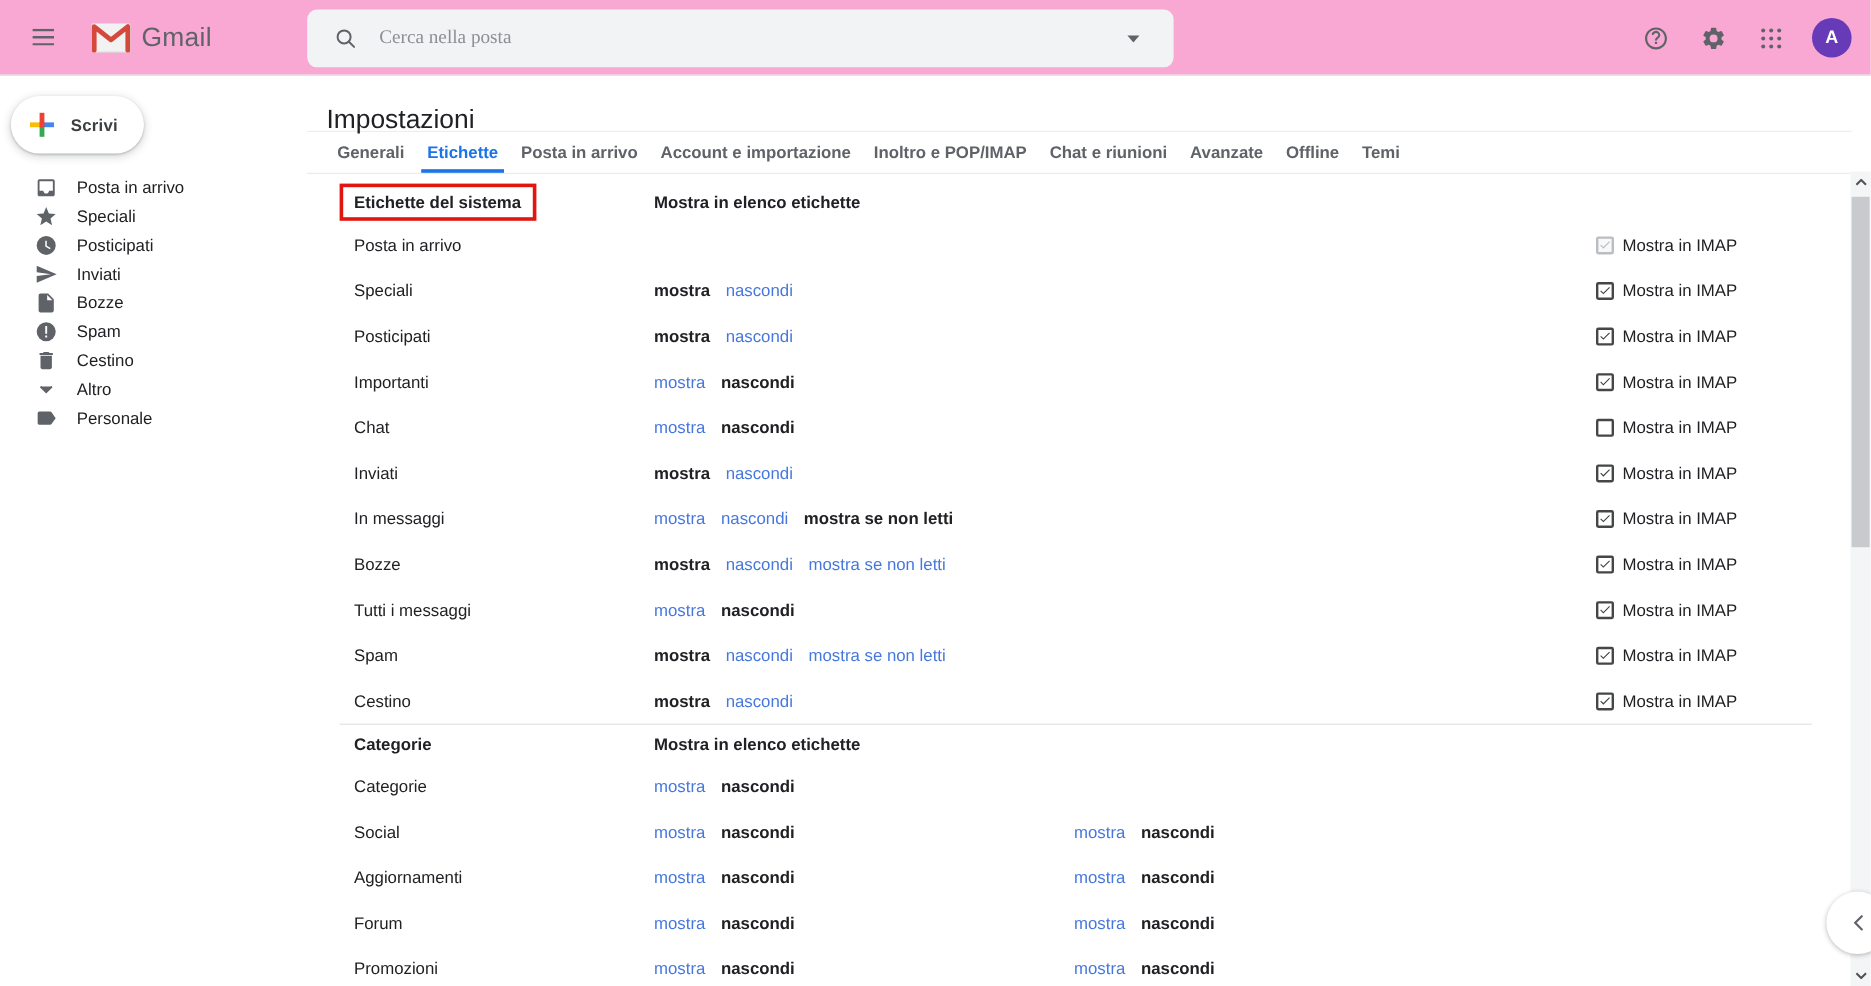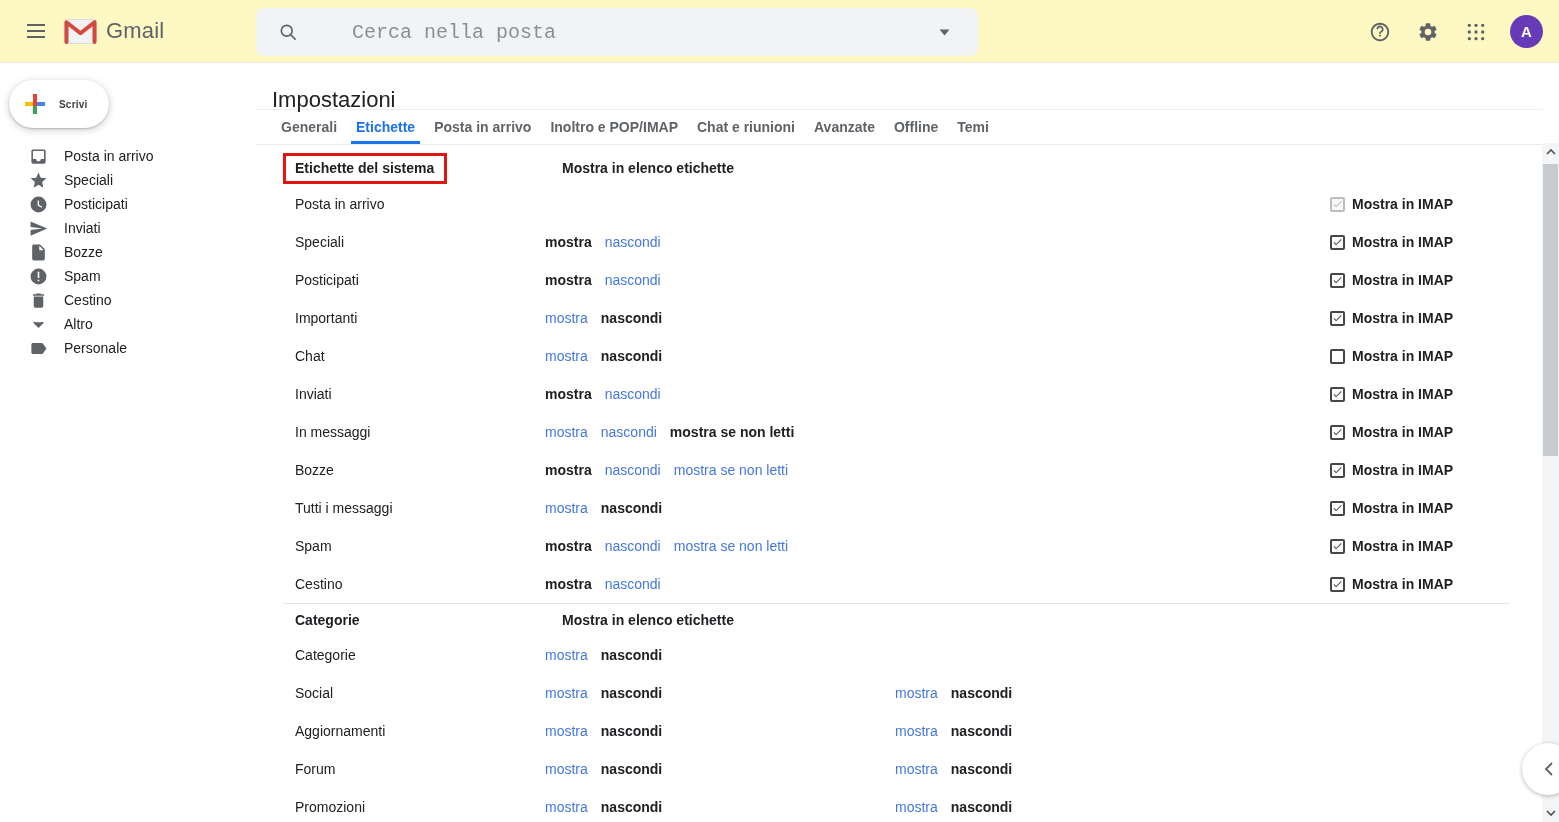--- a/index.html
+++ b/index.html
@@ -5,69 +5,69 @@
   :root{
     --accent:#1a73e8; --link:#4577dd; --hl-red:#e21611; --avatar:#673ab7;
     --txt:#202124; --muted:#5f6368; --line:#e8eaed;
   }
   *{margin:0;padding:0;box-sizing:border-box;}
   html,body{width:1559px;height:822px;overflow:hidden;background:#fff;
     font-family:"Liberation Sans",sans-serif;color:var(--txt);position:relative;}
   svg{display:block;}
 
   
-  .topbar{position:absolute;top:0;left:0;width:1559px;height:63px;background:#fef9c3;
-    border-bottom:1px solid #e9eaec;display:flex;align-items:center;z-index:10;}
+  .topbar{position:absolute;top:0;left:0;width:1559px;height:63px;background:#f9a8d4;
+    border-bottom:1px solid #e9eaec;display:flex;align-items:center;z-index:10;gap:12px;}
   .menu-btn{width:48px;height:48px;margin-left:12px;display:flex;align-items:center;justify-content:center;cursor:pointer;border-radius:50%;}
   .logo{display:flex;align-items:center;margin-left:4px;cursor:pointer;}
   .logo-text{font-size:22px;color:var(--muted);margin-left:9px;letter-spacing:.2px;}
   .search{position:absolute;left:256px;top:8px;width:722px;height:48px;background:#f1f3f4;
     border-radius:8px;display:flex;align-items:center;padding:0 14px 0 12px;}
   .s-btn{width:40px;height:40px;display:flex;align-items:center;justify-content:center;cursor:pointer;}
-  .s-input{flex:1;border:none;outline:none;background:transparent;font-size:20px;color:var(--txt);
-    font-family:Liberation Mono, monospace;padding-left:8px;margin-left:36px;}
+  .s-input{flex:1;border:none;outline:none;background:transparent;font-size:16px;color:var(--txt);
+    font-family:Liberation Serif, serif;padding-left:8px;}
   .s-input::placeholder{color:#8b9095;}
   .topbar-right{position:absolute;right:16px;top:0;height:63px;display:flex;align-items:center;gap:8px;}
   .icon-btn{width:40px;height:40px;border-radius:50%;display:flex;align-items:center;justify-content:center;cursor:pointer;}
   .avatar{width:33px;height:33px;border-radius:50%;background:var(--avatar);color:#fff;
     display:flex;align-items:center;justify-content:center;font-size:15px;font-weight:bold;cursor:pointer;margin-left:6px;}
 
   
   .sidebar{position:absolute;top:63px;left:0;width:256px;bottom:0;background:#fff;}
   .compose{position:absolute;top:17px;left:9px;height:48px;padding:0 22px 0 14px;border-radius:24px;
     background:#fff;display:flex;align-items:center;gap:12px;cursor:pointer;
     box-shadow:0 1px 2px 0 rgba(60,64,67,.3),0 2px 6px 2px rgba(60,64,67,.15);}
-  .compose-label{font-size:10px;font-weight:bold;color:#3c4043;letter-spacing:.2px;}
+  .compose-label{font-size:14px;font-weight:bold;color:#3c4043;letter-spacing:.2px;}
   .nav{position:absolute;top:81px;left:0;right:12px;}
   .nav-item{height:24px;display:flex;align-items:center;padding-left:28px;cursor:pointer;border-radius:0 12px 12px 0;}
   .nav-icon{width:20px;height:20px;display:flex;align-items:center;justify-content:center;}
   .nav-icon svg{width:19px;height:19px;fill:#5f6368;}
   .nav-label{margin-left:16px;font-size:14px;color:var(--txt);}
 
   
   .main{position:absolute;top:63px;left:256px;width:1287px;bottom:0;background:#fff;}
   .title-row{height:47px;display:flex;align-items:center;padding-left:16px;border-bottom:1px solid #eceef0;}
   .title-row h1{font-size:22px;font-weight:normal;color:var(--txt);margin-top:28px;}
   .tabs{height:35px;border-bottom:1px solid var(--line);display:flex;align-items:stretch;padding-left:20px;}
   .tab{display:flex;align-items:center;padding:0 5px;margin-right:9px;font-size:14px;font-weight:bold;
     color:var(--muted);cursor:pointer;white-space:nowrap;border-bottom:3px solid transparent;padding-top:3px;}
   .tab.active{color:var(--accent);border-bottom-color:var(--accent);}
 
   .table{margin-left:27px;width:1227px;margin-top:6px;}
   .trow{display:grid;grid-template-columns:250px 350px 435px 1fr;align-items:center;
     height:38px;padding-left:12px;font-size:14px;color:var(--txt);}
-  .thead{font-weight:bold;height:34px;gap:17px;}
+  .thead{font-weight:bold;height:34px;}
   .cat-head{height:32px;}
   .cell{white-space:nowrap;}
   .red-box{display:inline-block;border:3px solid var(--hl-red);padding:4px 10px 5px 9px;margin-left:-12px;font-weight:bold;}
   .tdivider{border-top:1px solid #e1e3e6;height:0;}
   .opt{margin-right:13px;cursor:pointer;}
   .opt-link{color:var(--link);}
   .opt-selected{font-weight:bold;color:var(--txt);}
-  .imap-wrap{display:flex;align-items:center;font-weight:bold;}
+  .imap-wrap{display:flex;align-items:center;}
   .cb{width:15px;height:15px;border:2px solid #444746;border-radius:2px;margin-right:7px;
     display:inline-flex;align-items:center;justify-content:center;cursor:pointer;flex:none;}
   .cb svg{width:12px;height:12px;fill:#3c4043;}
   .cb-checked_disabled{border-color:#babdc1;background:#f8f8f8;cursor:default;}
   .cb-checked_disabled svg{fill:#babdc1;}
 
   
   .scrollbar{position:absolute;top:143px;right:0;width:17px;height:679px;background:#f4f5f6;z-index:20;}
   .sb-arrow{position:absolute;left:0;width:17px;height:16px;display:flex;align-items:center;justify-content:center;cursor:pointer;}
   .sb-up{top:1px;} .sb-down{bottom:1px;}
@@ -239,20 +239,21 @@
 </div>
 
 <div class="main">
   <div class="title-row">
     <h1>Impostazioni</h1>
   </div>
   <div class="tabs">
       <div class="tab">Generali</div>
       <div class="tab active">Etichette</div>
       <div class="tab">Posta in arrivo</div>
+      <div class="tab">Account e importazione</div>
       <div class="tab">Inoltro e POP/IMAP</div>
       <div class="tab">Chat e riunioni</div>
       <div class="tab">Avanzate</div>
       <div class="tab">Offline</div>
       <div class="tab">Temi</div>
     </div>
 
   <div class="table">
     <div class="trow thead">
       <div class="cell">

